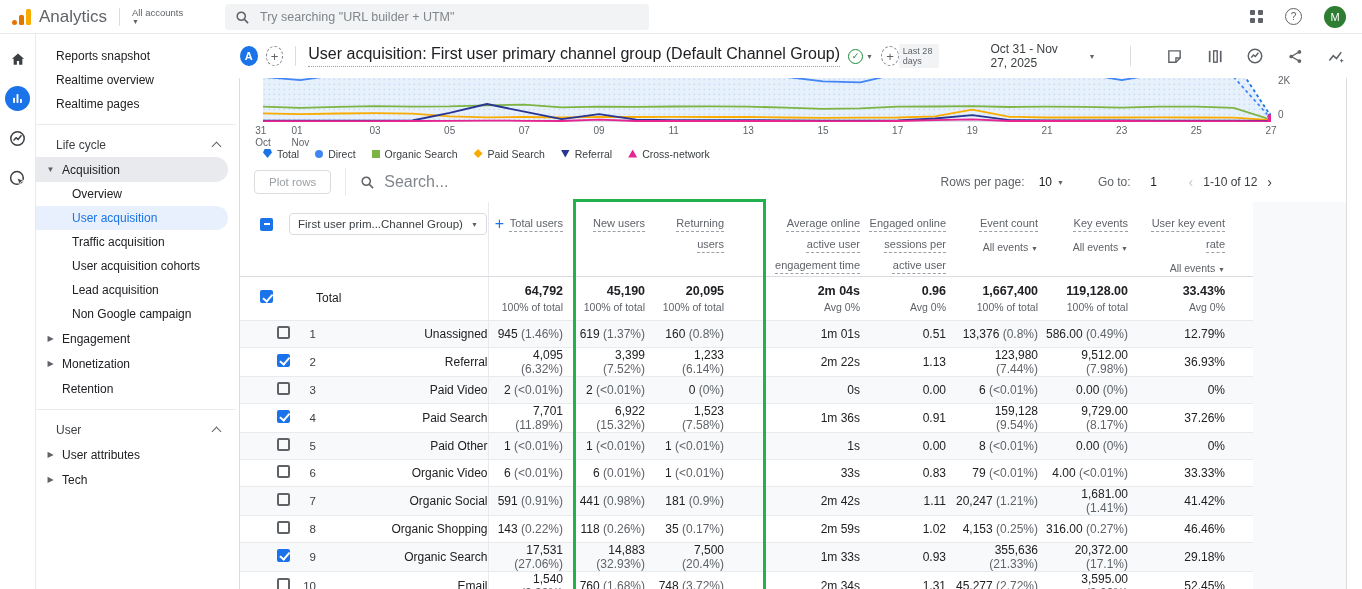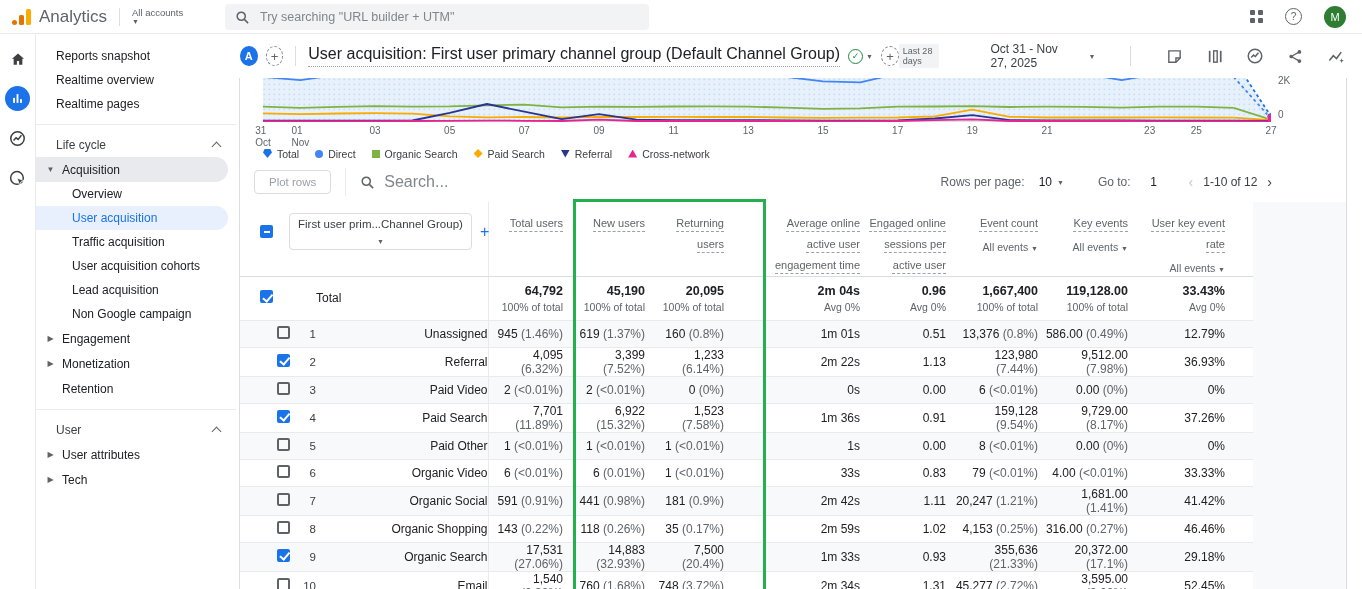--- a/index.html
+++ b/index.html
@@ -97,21 +97,21 @@
   .tleft{width:1013px;}
   .twrap{position:relative;}
   .gutter{flex:1;background:#f8f9fa;}
   table{border-collapse:collapse;table-layout:fixed;width:1013px;font-size:12px;}
   th,td{font-weight:normal;}
   .thead th{vertical-align:top;padding-top:11px;border-bottom:1px solid #dadce0;height:54px;text-align:right;}
   .thead .dimcell{text-align:left;}
   .hlabel{font-size:11px;color:#5f6368;text-decoration:underline dashed #9aa0a6 1px;text-underline-offset:4px;line-height:1.9;cursor:pointer;}
   .hfilter{font-size:10.5px;color:#5f6368;margin-top:7px;cursor:pointer;}
   .dim-wrap{display:flex;align-items:center;gap:8px;padding-left:20px;}
-  .dim-dd{border:1px solid #dadce0;border-radius:4px;font-size:11.5px;color:#3c4043;padding:4px 8px;display:flex;align-items:center;gap:8px;cursor:pointer;white-space:nowrap;flex-direction:column;}
+  .dim-dd{border:1px solid #dadce0;border-radius:4px;font-size:11.5px;color:#3c4043;padding:4px 8px;display:flex;align-items:center;gap:8px;cursor:pointer;white-space:nowrap;}
   .add-dim{color:#1a73e8;font-size:16px;cursor:pointer;}
   .sep-r{border-right:1px solid #e8eaed;}
   .cbx{width:13px;height:13px;border:2px solid #5f6368;border-radius:2px;display:inline-block;position:relative;cursor:pointer;flex:0 0 auto;}
   .cbx.on{background:#1a73e8;border-color:#1a73e8;}
   .cbx.on::after{content:"";position:absolute;left:2.5px;top:-0.5px;width:3.5px;height:7.5px;border:solid #fff;border-width:0 2px 2px 0;transform:rotate(40deg);}
   .cbx.indet{background:#1a73e8;border-color:#1a73e8;}
   .cbx.indet::after{content:"";position:absolute;left:1.5px;top:3.5px;width:6px;height:2px;background:#fff;}
   .trow-total td{border-bottom:1px solid #e8eaed;height:44px;vertical-align:middle;text-align:right;}
   .trow-total .ckcell,.trow-total .namecell{text-align:left;}
   .tmain{font-weight:bold;font-size:12.5px;color:#202124;}
@@ -351,21 +351,21 @@
           </span>
           <span class="x-tick" style="left: 634.667px;">
             <div>17</div>
           </span>
           <span class="x-tick" style="left: 709.333px;">
             <div>19</div>
           </span>
           <span class="x-tick" style="left: 784px;">
             <div>21</div>
           </span>
-          <span class="x-tick" style="left: 858.667px; margin-left: 28px;">
+          <span class="x-tick" style="left: 858.667px;">
             <div>23</div>
           </span>
           <span class="x-tick" style="left: 933.333px;">
             <div>25</div>
           </span>
           <span class="x-tick" style="left: 1008px;">
             <div>27</div>
           </span>
         </div>
       <div class="legend" id="legend">

